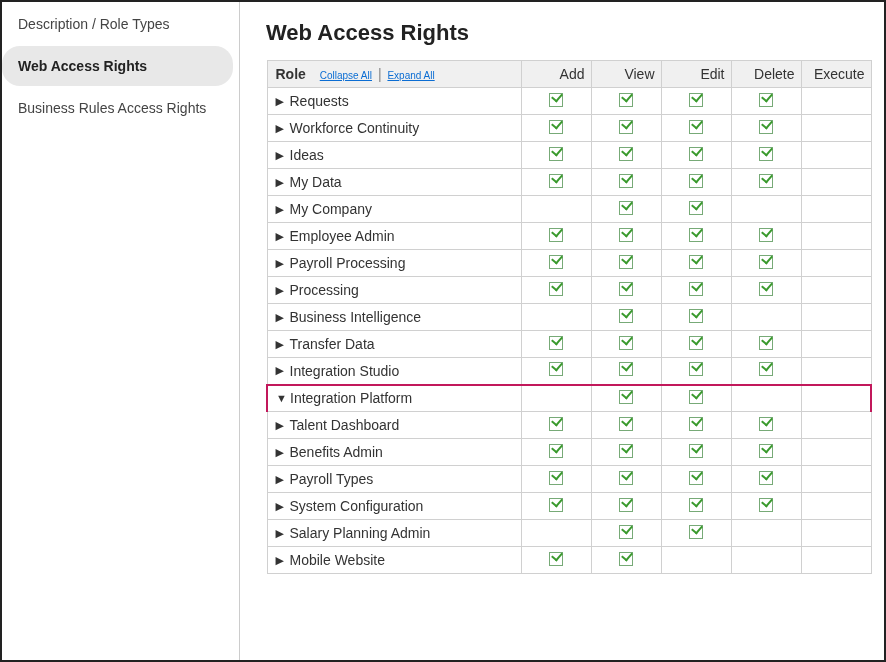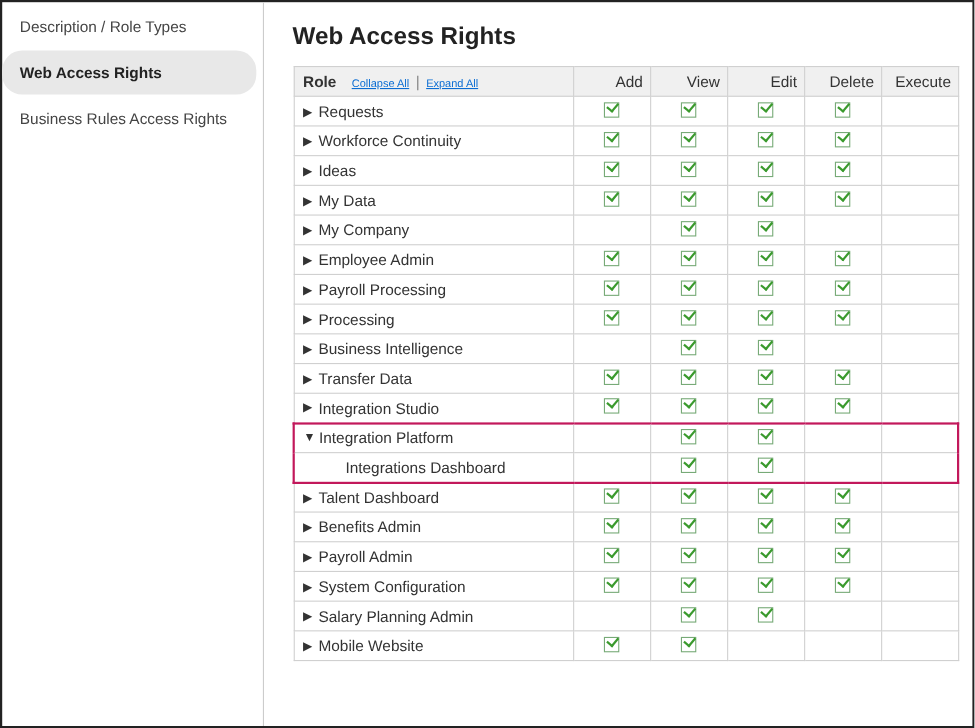--- a/index.html
+++ b/index.html
@@ -208,33 +208,20 @@
                 <span class="toggle">▼</span>
                 <span>Integration Platform</span>
               </div>
             </td>
             <td class="perm-cell"></td>
             <td class="perm-cell"><span class="check"></span></td>
             <td class="perm-cell"><span class="check"></span></td>
             <td class="perm-cell"></td>
             <td class="perm-cell"></td>
           </tr>
-          <tr class="highlight-row-last">
-            <td class="area-cell">
-              <div class="row-inner indent-1">
-                <span class="toggle blank">▶</span>
-                <span>Integrations Dashboard</span>
-              </div>
-            </td>
-            <td class="perm-cell"></td>
-            <td class="perm-cell"><span class="check"></span></td>
-            <td class="perm-cell"><span class="check"></span></td>
-            <td class="perm-cell"></td>
-            <td class="perm-cell"></td>
-          </tr>
           <tr>
             <td class="area-cell">
               <div class="row-inner">
                 <span class="toggle">▶</span>
                 <span>Talent Dashboard</span>
               </div>
             </td>
             <td class="perm-cell"><span class="check"></span></td>
             <td class="perm-cell"><span class="check"></span></td>
             <td class="perm-cell"><span class="check"></span></td>
@@ -251,21 +238,21 @@
             <td class="perm-cell"><span class="check"></span></td>
             <td class="perm-cell"><span class="check"></span></td>
             <td class="perm-cell"><span class="check"></span></td>
             <td class="perm-cell"><span class="check"></span></td>
             <td class="perm-cell"></td>
           </tr>
           <tr>
             <td class="area-cell">
               <div class="row-inner">
                 <span class="toggle">▶</span>
-                <span>Payroll Admin</span>
+                <span>Payroll Types</span>
               </div>
             </td>
             <td class="perm-cell"><span class="check"></span></td>
             <td class="perm-cell"><span class="check"></span></td>
             <td class="perm-cell"><span class="check"></span></td>
             <td class="perm-cell"><span class="check"></span></td>
             <td class="perm-cell"></td>
           </tr>
           <tr>
             <td class="area-cell">

